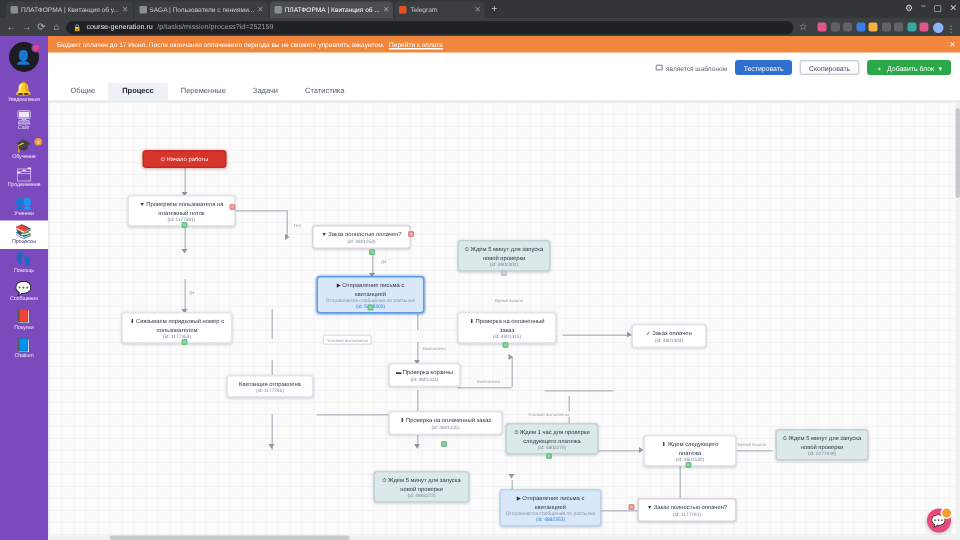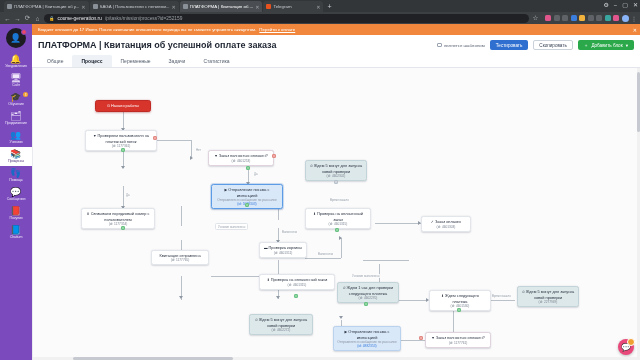--- a/index.html
+++ b/index.html
@@ -315,21 +315,20 @@
 
     <div class="content">
 
       <div class="notice">
         <span>Бюджет оплачен до 17 Июня. После окончания оплаченного периода вы не сможете управлять аккаунтом.</span>
         <a href="#">Перейти к оплате</a>
         <span class="nx">✕</span>
       </div>
 
       <div class="headerbar">
-        <div class="page-title">ПЛАТФОРМА | Квитанция об успешной оплате заказа</div>
         <div class="hdr-right">
           <label class="chk-wrap">
             <span class="chk"></span>
             <span>является шаблоном</span>
           </label>
           <div class="btn primary">Тестировать</div>
           <div class="btn ghost">Скопировать</div>
           <div class="btn green">
             <span>＋</span>
             <span>Добавить блок</span>

